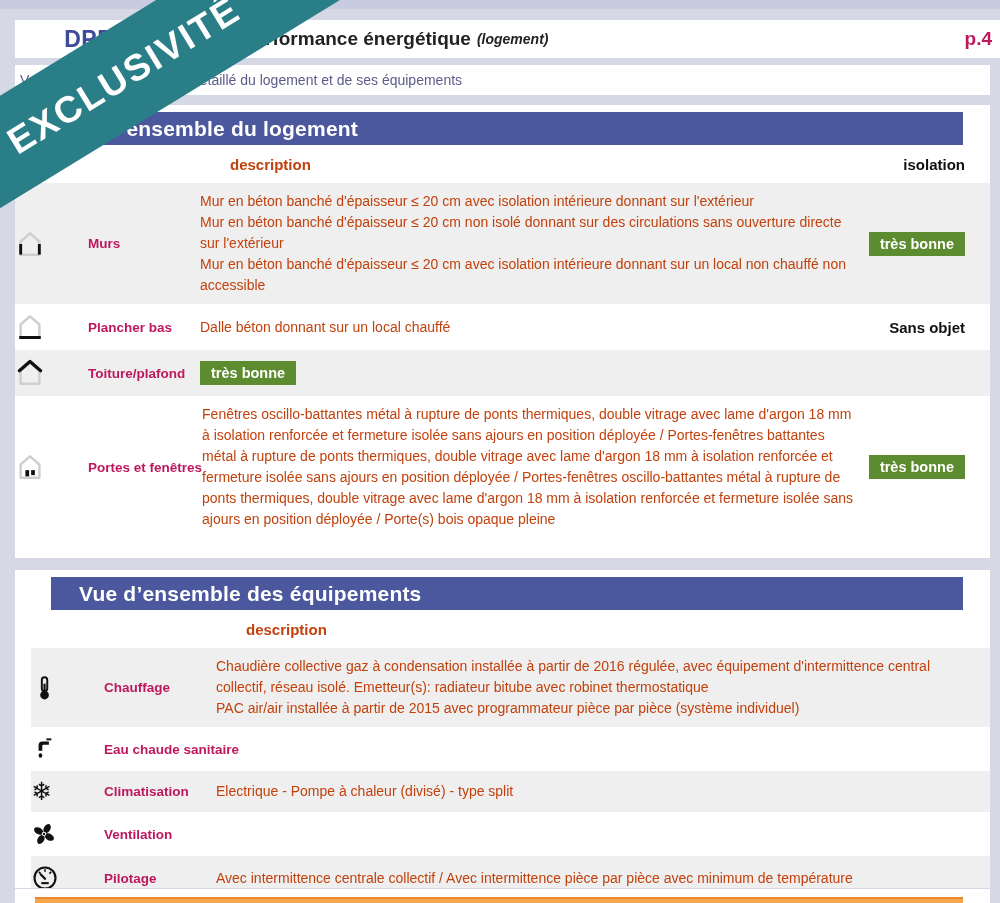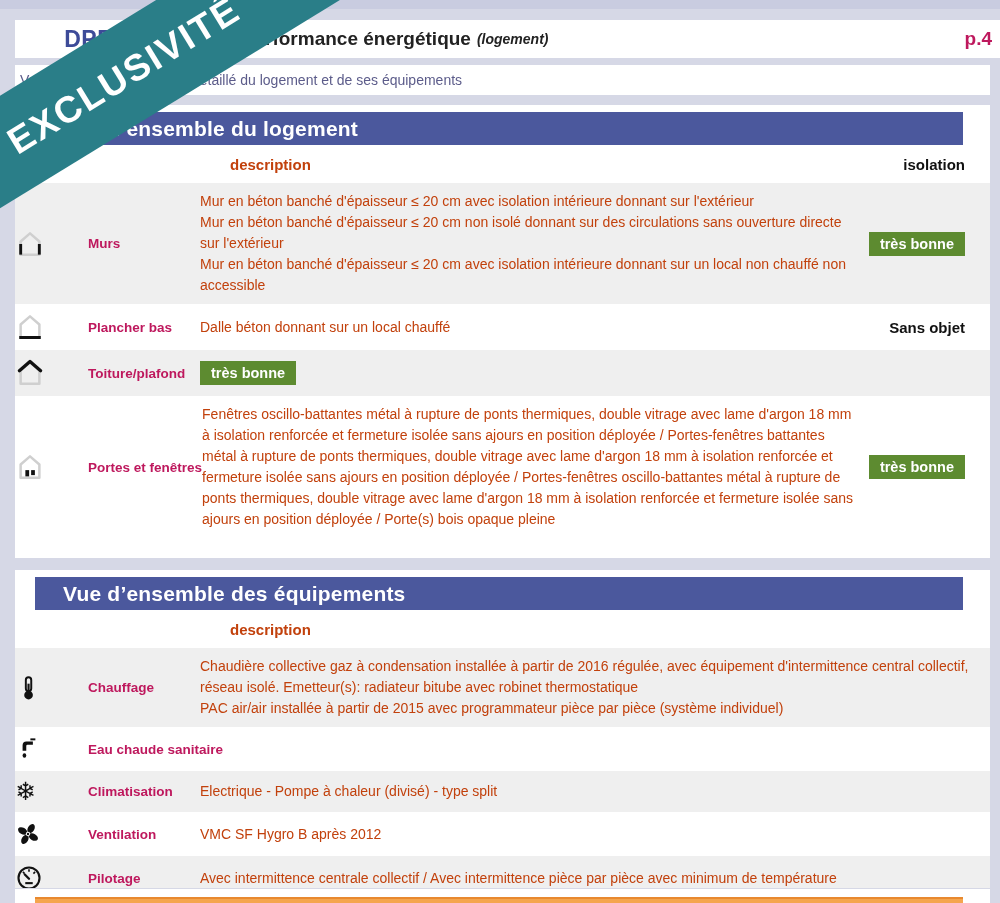--- a/index.html
+++ b/index.html
@@ -18,21 +18,21 @@
   .doc-title-suffix{font-size:14px;font-weight:bold;color:#222;margin-left:6px;font-style:italic;}
   .page-num{margin-left:auto;font-size:19px;font-weight:bold;color:#be185d;}
 
   .subtitle-bar{position:absolute;left:15px;top:65px;width:975px;height:30px;background:#fff;
     display:flex;align-items:center;box-sizing:border-box;padding-left:5px;
     font-size:14px;color:#5c5c8a;}
 
   
   .card{position:absolute;left:15px;width:975px;background:#fff;overflow:hidden;box-sizing:border-box;}
   .card1{top:105px;height:453px;}
-  .card2{top:570px;height:318px;}
+  .card2{top:570px;height:318px;padding-left:16px;}
   .card3{top:889px;height:14px;}
   .orange-banner{position:absolute;left:20px;right:27px;top:8px;height:18px;
     background:#f5a54e;border-top:2px solid #e8892f;}
 
   .section-banner{margin:7px 27px 0 20px;height:33px;background:#4b589d;color:#fff;
     display:flex;align-items:center;padding-left:28px;font-size:21px;font-weight:bold;letter-spacing:.2px;}
 
   
   .thead{display:flex;align-items:center;padding:9px 0 8px 30px;font-weight:bold;font-size:15px;color:#111;}
   .row{display:flex;align-items:center;padding:8px 0;}
@@ -205,23 +205,20 @@
             <ellipse cx="12" cy="6.3" rx="3" ry="4.6"></ellipse>
             <ellipse cx="17.7" cy="12" rx="4.6" ry="3"></ellipse>
             <ellipse cx="12" cy="17.7" rx="3" ry="4.6"></ellipse>
             <ellipse cx="6.3" cy="12" rx="4.6" ry="3"></ellipse>
           </g>
           <circle cx="12" cy="12" r="2" fill="#fff"></circle>
           <circle cx="12" cy="12" r="1.1" fill="#111"></circle>
         </svg>
       </div>
       <div class="label-cell">Ventilation</div>
-      <div class="desc-cell">
-        <div>VMC SF Hygro B après 2012</div>
-      </div>
     </div>
 
     <div class="row alt">
       <div class="icon-cell">
         <svg width="28" height="28" viewBox="0 0 24 24">
           <circle cx="12" cy="12" r="9" fill="none" stroke="#111" stroke-width="1.8"></circle>
           <g stroke="#111" stroke-width="1.4">
             <line x1="12" y1="4.6" x2="12" y2="6.6"></line>
             <line x1="6.8" y1="6.8" x2="8.2" y2="8.2"></line>
             <line x1="17.2" y1="6.8" x2="15.8" y2="8.2"></line>

